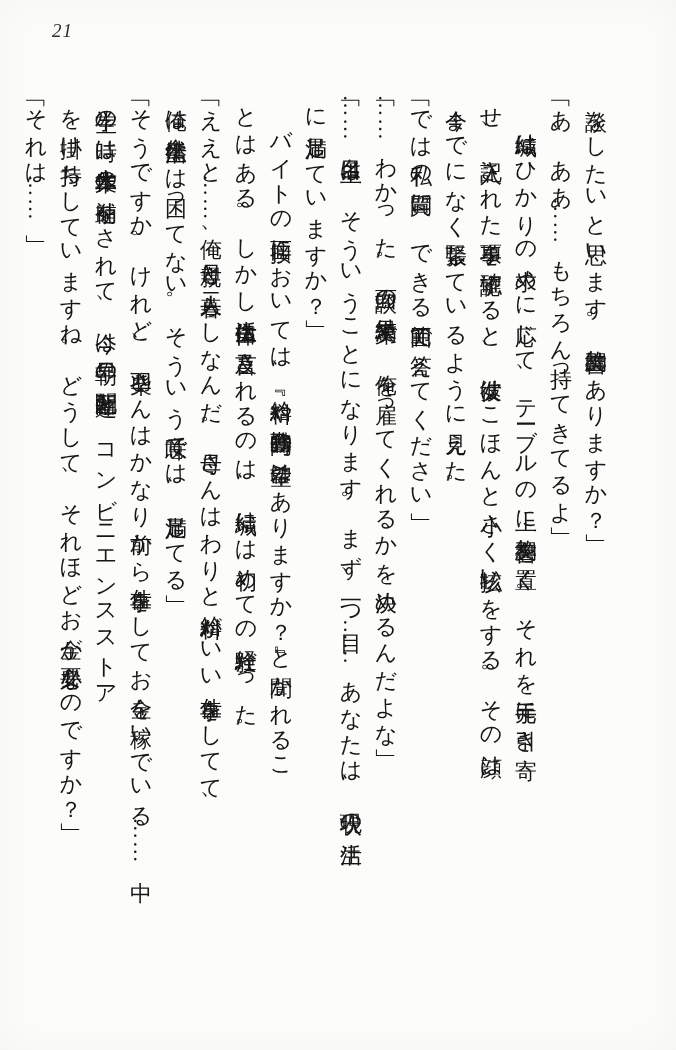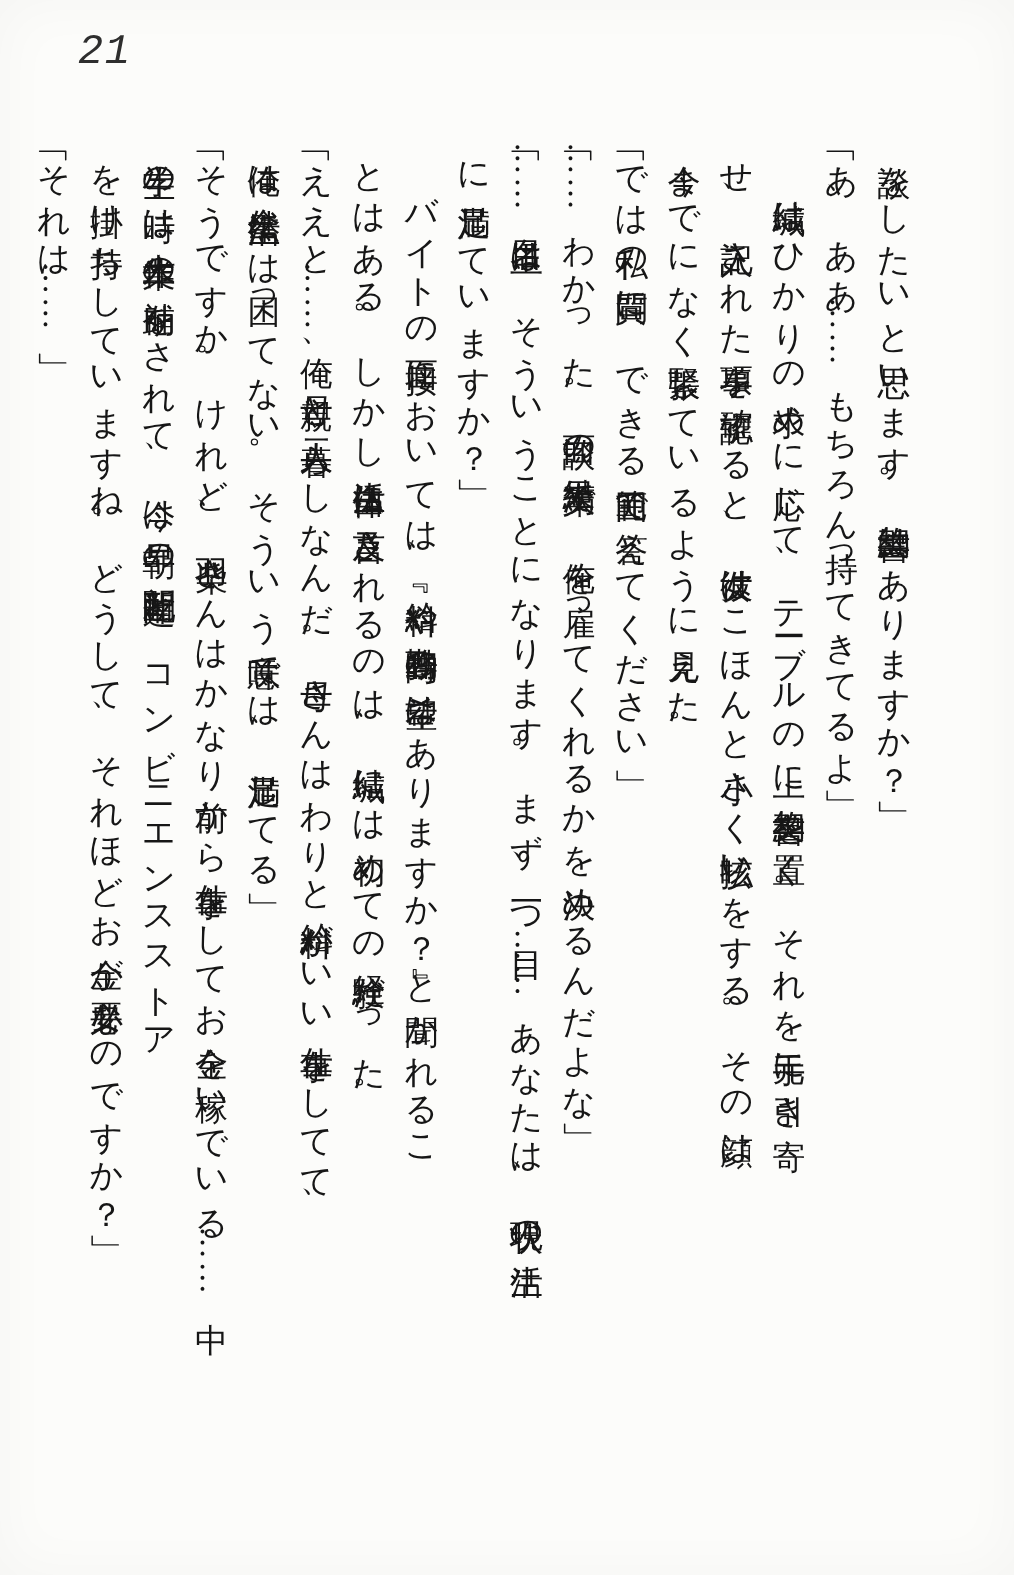--- a/index.html
+++ b/index.html
@@ -13,23 +13,23 @@
     height: 1050px;
     margin: 0 auto;
     background: #fcfcfa;
     overflow: hidden;
     box-shadow: inset 0 0 40px rgba(0,0,0,0.03);
   }
   .page-number {
     position: absolute;
     top: 20px;
     left: 52px;
-    font-family: Liberation Mono, monospace;
+    font-family: Liberation Serif, serif;
     font-style: italic;
-    font-size: 28px;
+    font-size: 19px;
     color: #2e2e2e;
     letter-spacing: 1px;
   }
   .text-block {
     position: absolute;
     top: 93px;
     right: 62px;
     height: 915px;
     writing-mode: vertical-rl;
     text-orientation: mixed;

